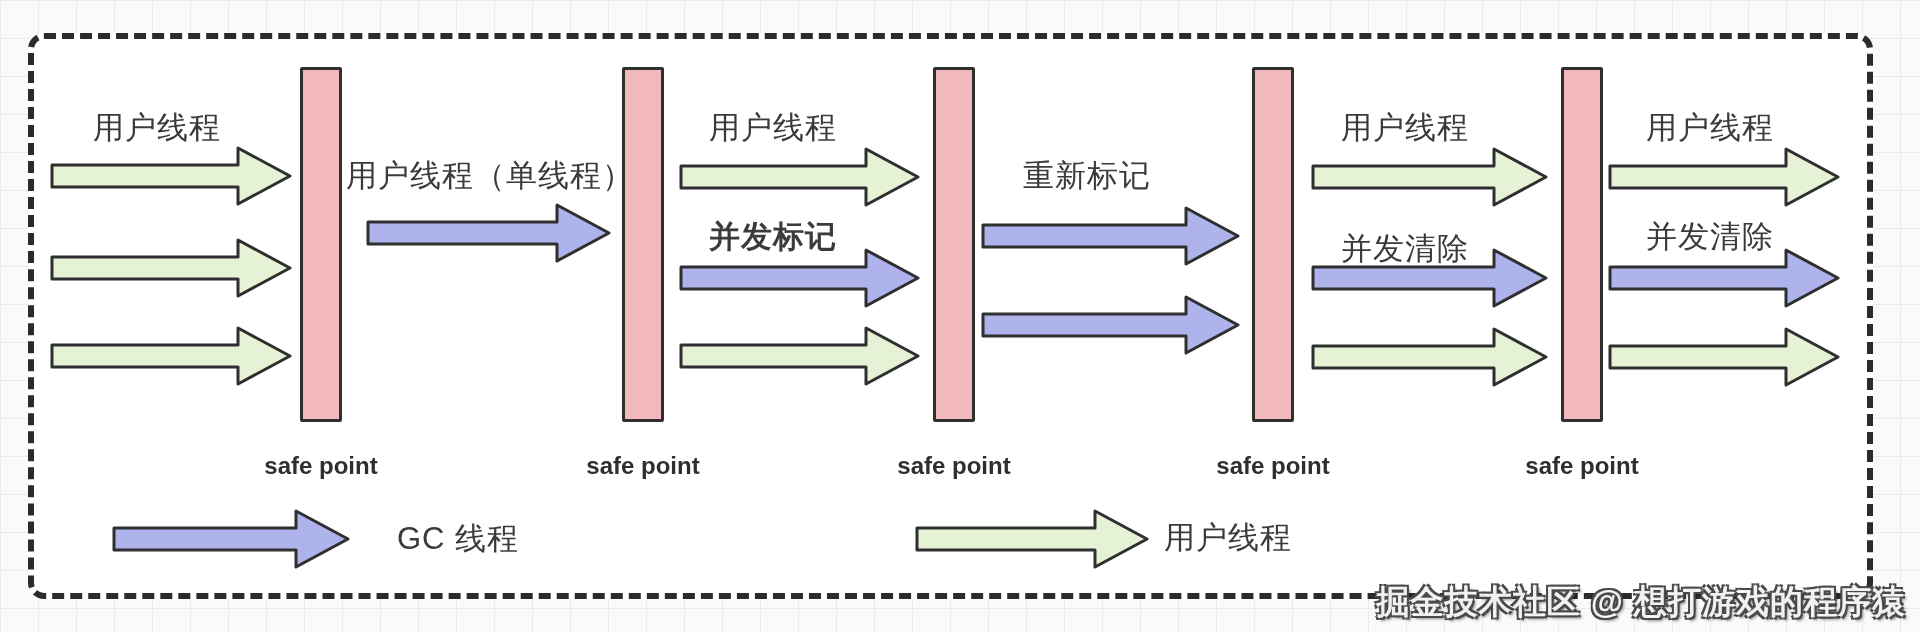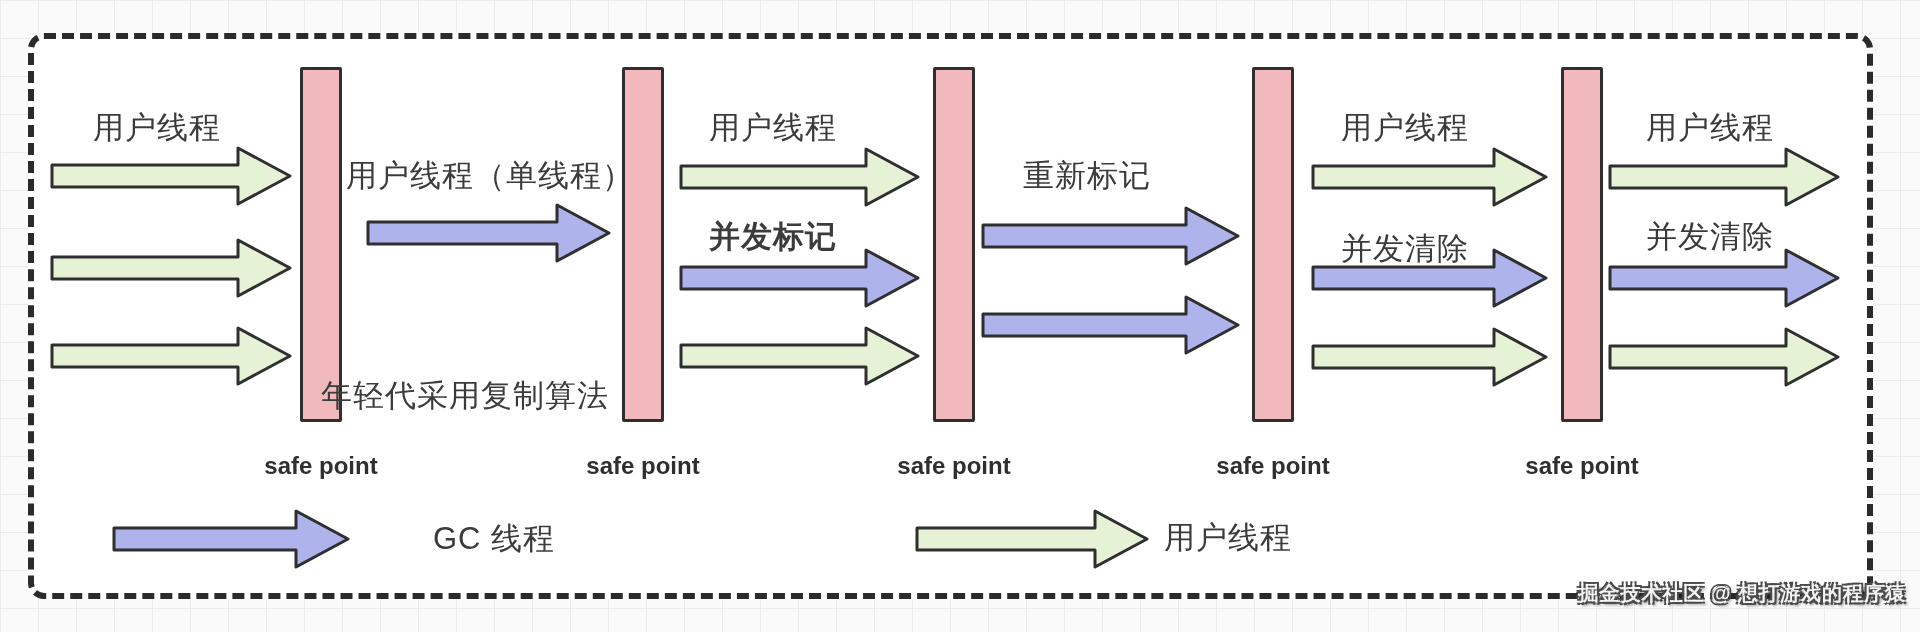--- a/index.html
+++ b/index.html
@@ -24,21 +24,21 @@
   .splabel{
     position:absolute;transform:translate(-50%,-50%);
     font-size:24px;font-weight:600;color:#2f2f2f;white-space:nowrap;
   }
   .bar{
     position:absolute;background:#f2b9bd;border:3px solid #2f2f2f;border-radius:2px;
     box-sizing:border-box;
   }
   .watermark{
     position:absolute;right:14px;top:580px;
-    font-size:20px;font-weight:bold;letter-spacing:1px;white-space:nowrap;
+    font-size:33px;font-weight:bold;letter-spacing:1px;white-space:nowrap;
     color:rgba(255,255,255,0.92);
     text-shadow:-2px -2px 0 #4a4a4a,2px -2px 0 #4a4a4a,-2px 2px 0 #4a4a4a,2px 2px 0 #4a4a4a,3px 3px 3px rgba(0,0,0,0.45);
   }
 </style>
 </head>
 <body>
 
 <div class="stage">
   <div class="frame"></div>
 
@@ -70,26 +70,25 @@
       <div class="bar" style="left: 1561px; top: 67px; width: 42px; height: 355px;"></div>
     </div>
   <div class="layer" id="label-layer">
       <div class="splabel" style="left: 321px; top: 466px;">safe point</div>
       <div class="splabel" style="left: 643px; top: 466px;">safe point</div>
       <div class="splabel" style="left: 954px; top: 466px;">safe point</div>
       <div class="splabel" style="left: 1273px; top: 466px;">safe point</div>
       <div class="splabel" style="left: 1582px; top: 466px;">safe point</div>
       <div class="dlabel" style="left: 157px; top: 128px;">用户线程</div>
       <div class="dlabel" style="left: 490px; top: 176px;">用户线程（单线程）</div>
-      <div class="dlabel" style="left: 465px; top: 396px;">年轻代采用复制算法</div>
       <div class="dlabel" style="left: 773px; top: 128px;">用户线程</div>
       <div class="dlabel" style="left: 773px; top: 237px; font-weight: bold;">并发标记</div>
       <div class="dlabel" style="left: 1087px; top: 176px;">重新标记</div>
       <div class="dlabel" style="left: 1405px; top: 128px;">用户线程</div>
       <div class="dlabel" style="left: 1405px; top: 249px; text-align: center;">并发清除</div>
       <div class="dlabel" style="left: 1710px; top: 128px;">用户线程</div>
       <div class="dlabel" style="left: 1710px; top: 237px;">并发清除</div>
-      <div class="dlabel" style="left: 458px; top: 539px; margin-left: 36px;">GC 线程</div>
+      <div class="dlabel" style="left: 458px; top: 539px;">GC 线程</div>
       <div class="dlabel" style="left: 1228px; top: 538px;">用户线程</div>
     </div>
 
   <div class="watermark">掘金技术社区 @ 想打游戏的程序猿</div>
 </div>
 
 </body></html>

